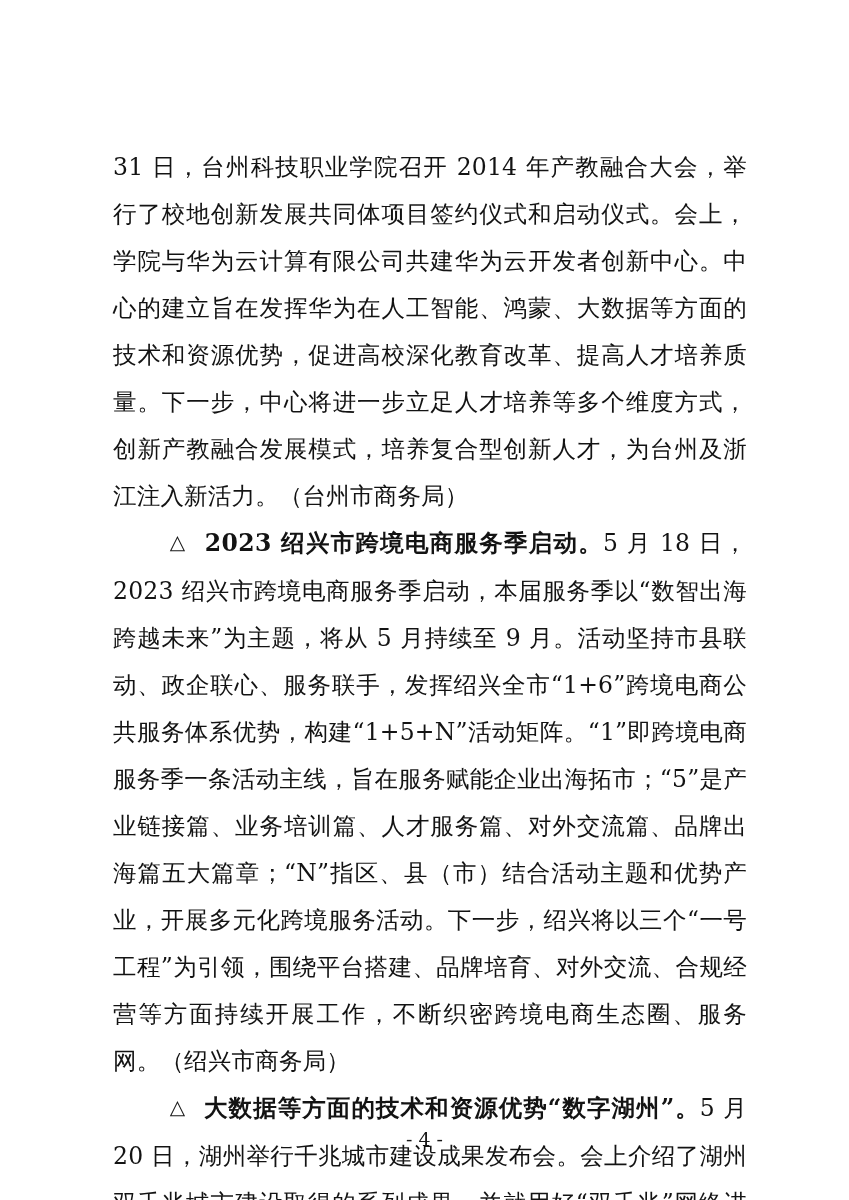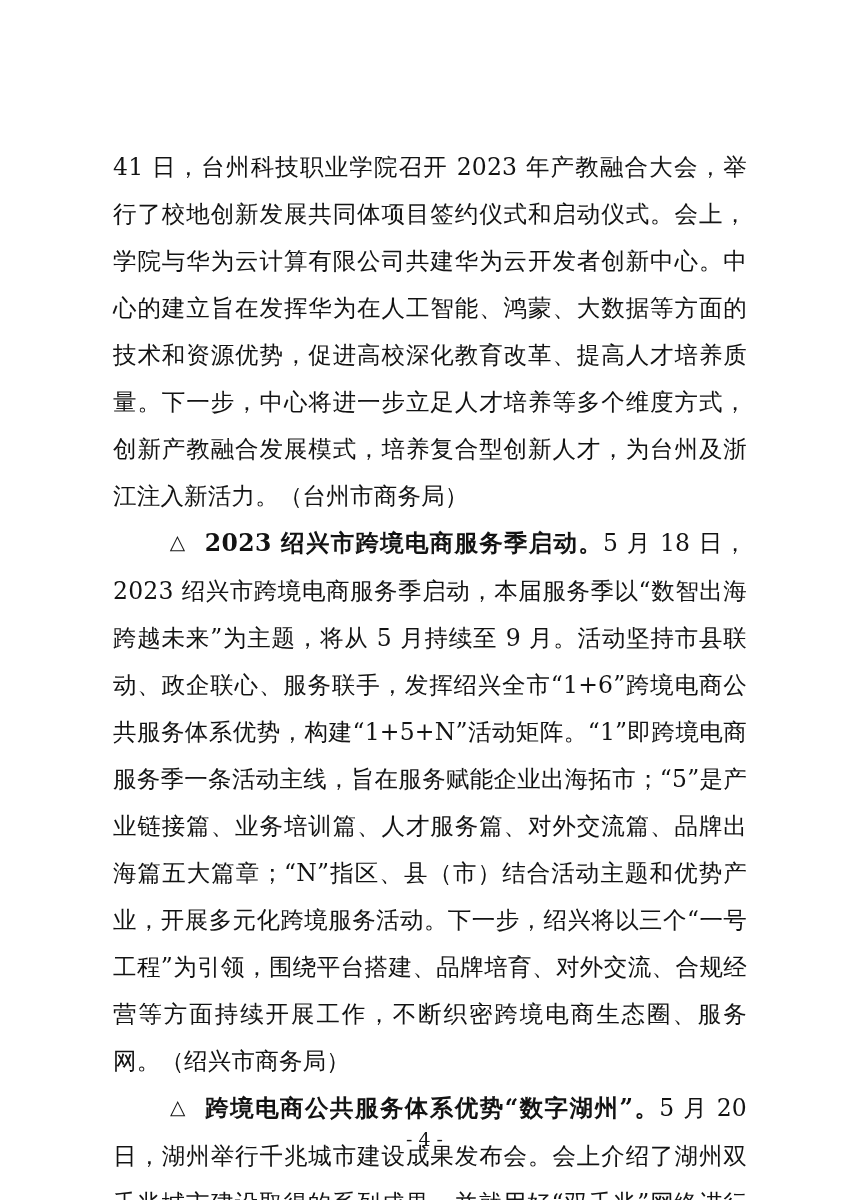--- a/index.html
+++ b/index.html
@@ -60,22 +60,22 @@
     color: #161616;
     font-family: "DejaVu Serif", "Liberation Serif", serif;
   }
 </style>
 </head>
 <body>
 
 <div class="page">
   <div class="body-area">
 
-    <p class="para"><span>41 日，台州科技职业学院召开 2023 年产教融合大会，举行了校地创新发展共同体项目签约仪式和启动仪式。会上，学院与华为云计算有限公司共建华为云开发者创新中心。中心的建立旨在发挥华为在人工智能、鸿蒙、大数据等方面的技术和资源优势，促进高校深化教育改革、提高人才培养质量。下一步，中心将进一步立足人才培养等多个维度方式，创新产教融合发展模式，培养复合型创新人才，为台州及浙江注入新活力。（台州市商务局）</span></p>
+    <p class="para"><span>31 日，台州科技职业学院召开 2014 年产教融合大会，举行了校地创新发展共同体项目签约仪式和启动仪式。会上，学院与华为云计算有限公司共建华为云开发者创新中心。中心的建立旨在发挥华为在人工智能、鸿蒙、大数据等方面的技术和资源优势，促进高校深化教育改革、提高人才培养质量。下一步，中心将进一步立足人才培养等多个维度方式，创新产教融合发展模式，培养复合型创新人才，为台州及浙江注入新活力。（台州市商务局）</span></p>
 
     <p class="para"><span class="indent"></span><span class="tri">△</span>&nbsp;<span class="bold-head">2023 绍兴市跨境电商服务季启动。</span><span>5 月 18 日，2023 绍兴市跨境电商服务季启动，本届服务季以“数智出海 跨越未来”为主题，将从 5 月持续至 9 月。活动坚持市县联动、政企联心、服务联手，发挥绍兴全市“1+6”跨境电商公共服务体系优势，构建“1+5+N”活动矩阵。“1”即跨境电商服务季一条活动主线，旨在服务赋能企业出海拓市；“5”是产业链接篇、业务培训篇、人才服务篇、对外交流篇、品牌出海篇五大篇章；“N”指区、县（市）结合活动主题和优势产业，开展多元化跨境服务活动。下一步，绍兴将以三个“一号工程”为引领，围绕平台搭建、品牌培育、对外交流、合规经营等方面持续开展工作，不断织密跨境电商生态圈、服务网。（绍兴市商务局）</span></p>
 
-    <p class="para"><span class="indent"></span><span class="tri">△</span>&nbsp;<span class="bold-head">跨境电商公共服务体系优势“数字湖州”。</span><span>5 月 20 日，湖州举行千兆城市建设成果发布会。会上介绍了湖州双千兆城市建设取得的系列成果，并就用好“双千兆”网络进行部</span></p>
+    <p class="para"><span class="indent"></span><span class="tri">△</span>&nbsp;<span class="bold-head">大数据等方面的技术和资源优势“数字湖州”。</span><span>5 月 20 日，湖州举行千兆城市建设成果发布会。会上介绍了湖州双千兆城市建设取得的系列成果，并就用好“双千兆”网络进行部</span></p>
 
   </div>
 
   <div class="footer">- 4 -</div>
 </div>
 
 </body></html>

